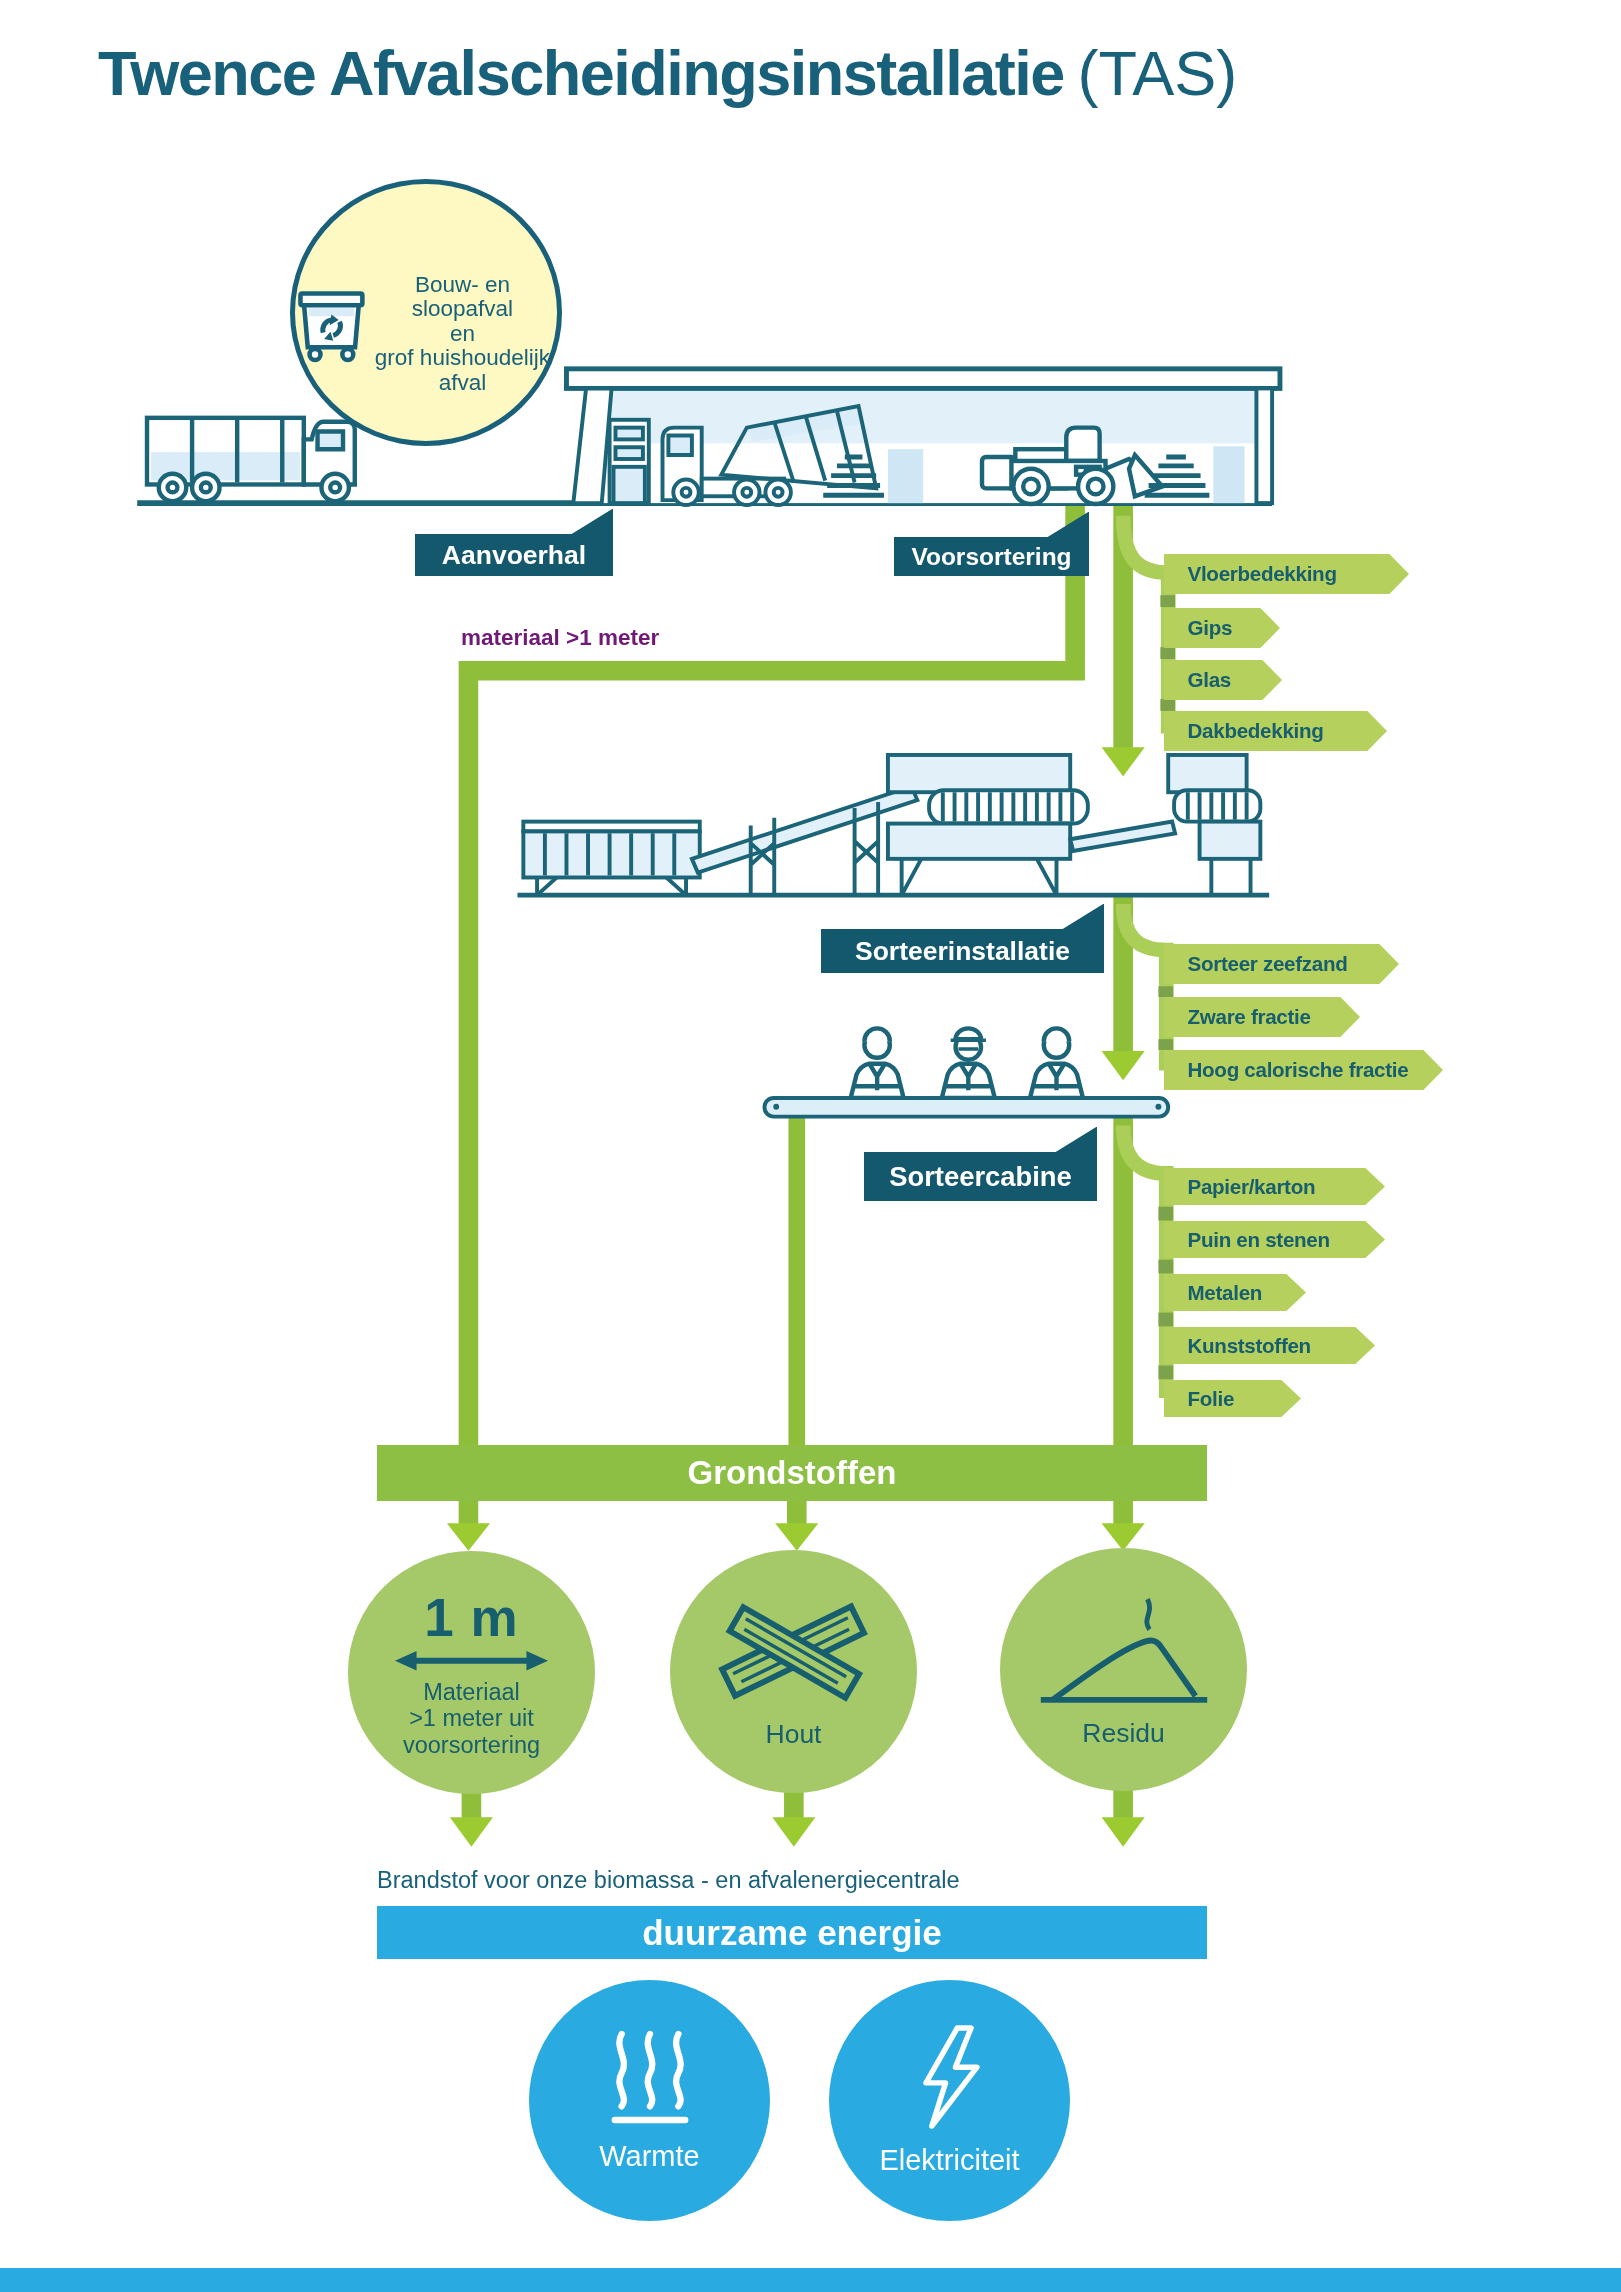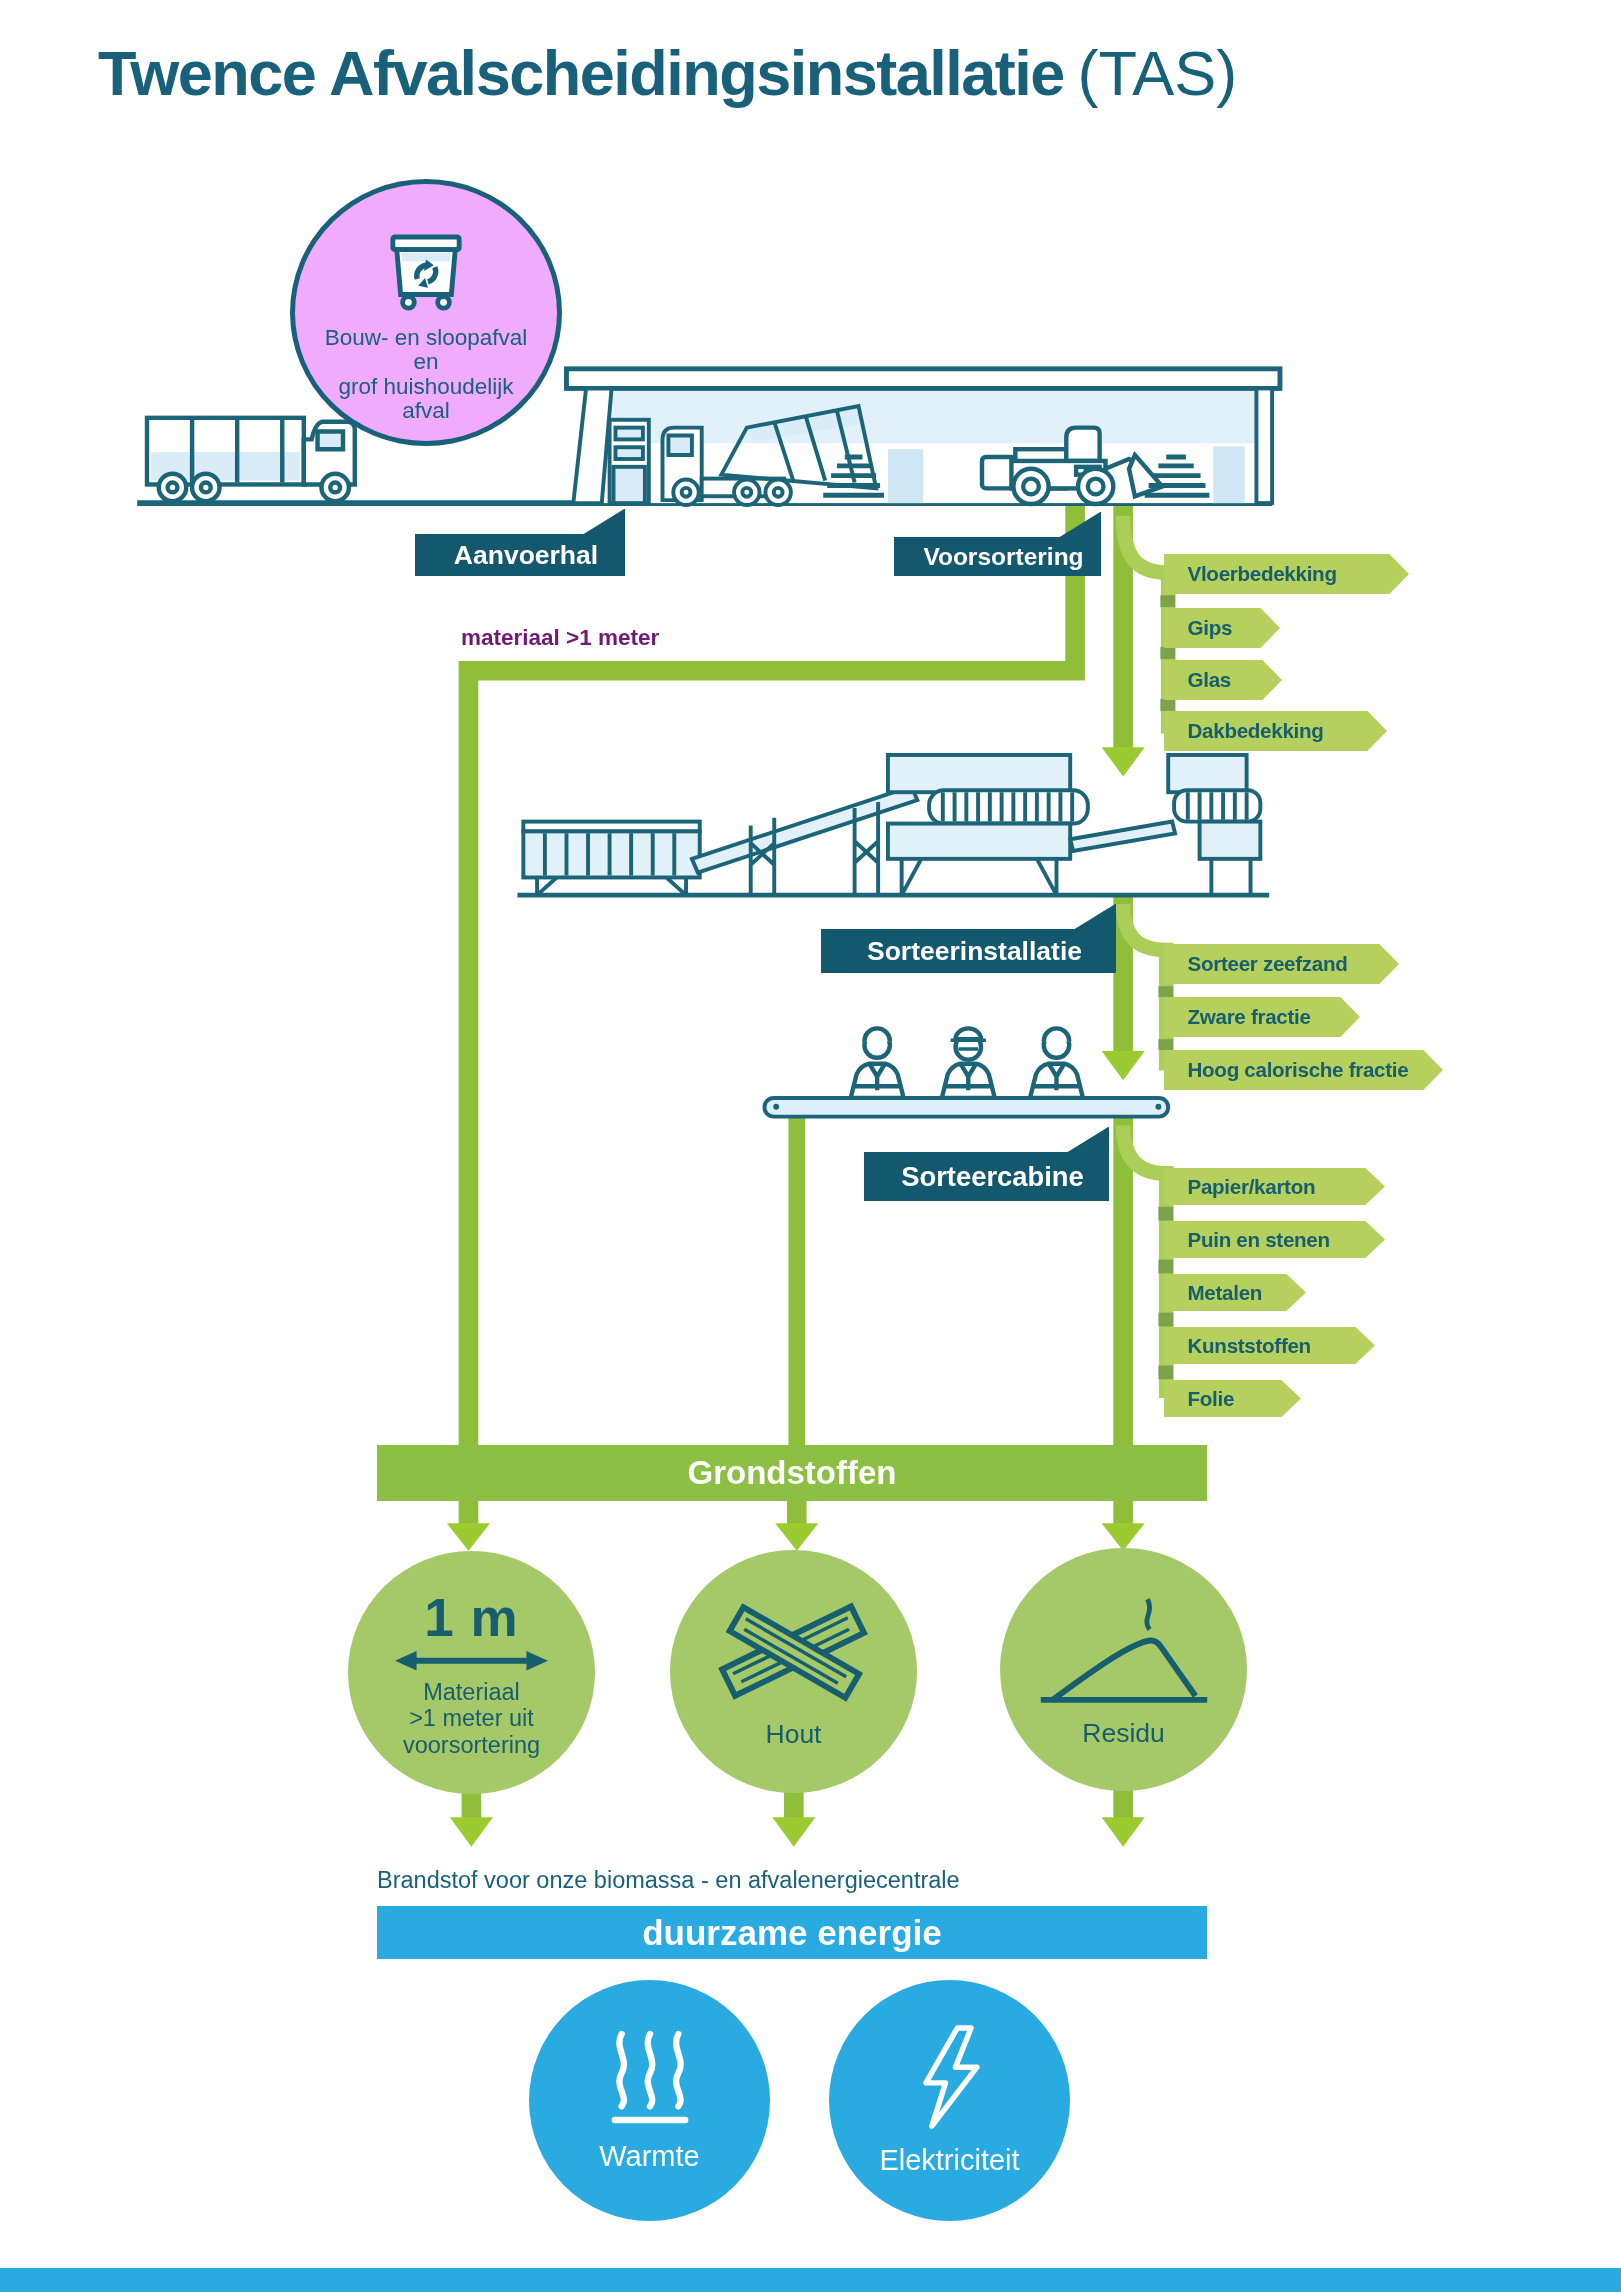--- a/index.html
+++ b/index.html
@@ -7,27 +7,27 @@
         font-family:"Liberation Sans",sans-serif;}
   svg.layer{position:absolute;left:0;top:0;}
 
   
   .title{position:absolute;left:98px;top:37px;font-size:63px;font-weight:800;
          color:#19607a;letter-spacing:-1.5px;white-space:nowrap;}
   .title .suffix{font-weight:400;margin-left:13.7px;letter-spacing:0;}
 
   
   .intake{position:absolute;left:290px;top:179px;width:272px;height:267px;border:5.9px solid #19607a;
-          border-radius:50%;background:#f0abfc;box-sizing:border-box;display:flex;flex-direction:column;
+          border-radius:50%;background:#fef9c3;box-sizing:border-box;display:flex;flex-direction:row;
           align-items:center;justify-content:center;padding-top:33px;z-index:5;}
   .intake-text{margin-top:9.8px;color:#19607a;font-size:22.5px;line-height:24.5px;text-align:center;
                white-space:pre-line;font-weight:400;}
 
   
-  .flag{position:absolute;background:#14586d;color:#fff;font-weight:700;text-align:center;z-index:6;padding-left:12px;}
+  .flag{position:absolute;background:#14586d;color:#fff;font-weight:700;text-align:center;z-index:6;}
   .flag::after{content:"";position:absolute;right:0;top:-25.5px;width:43px;height:26.5px;background:#14586d;
                clip-path:polygon(100% 0,100% 100%,0 100%);}
   .flag.aanvoerhal{left:415px;top:534px;width:198px;height:42px;line-height:42px;font-size:26.5px;}
   .flag.voorsortering{left:894px;top:537px;width:195px;height:39px;line-height:39px;font-size:24.5px;}
   .flag.sorteerinstallatie{left:821px;top:929px;width:283px;height:44px;line-height:44px;font-size:26.5px;}
   .flag.sorteercabine{left:864px;top:1152px;width:233px;height:49px;line-height:49px;font-size:27.4px;}
 
   .flow-note{position:absolute;left:461px;top:625px;width:235px;color:#701a75;font-size:22.5px;
              font-weight:700;z-index:4;}
 

